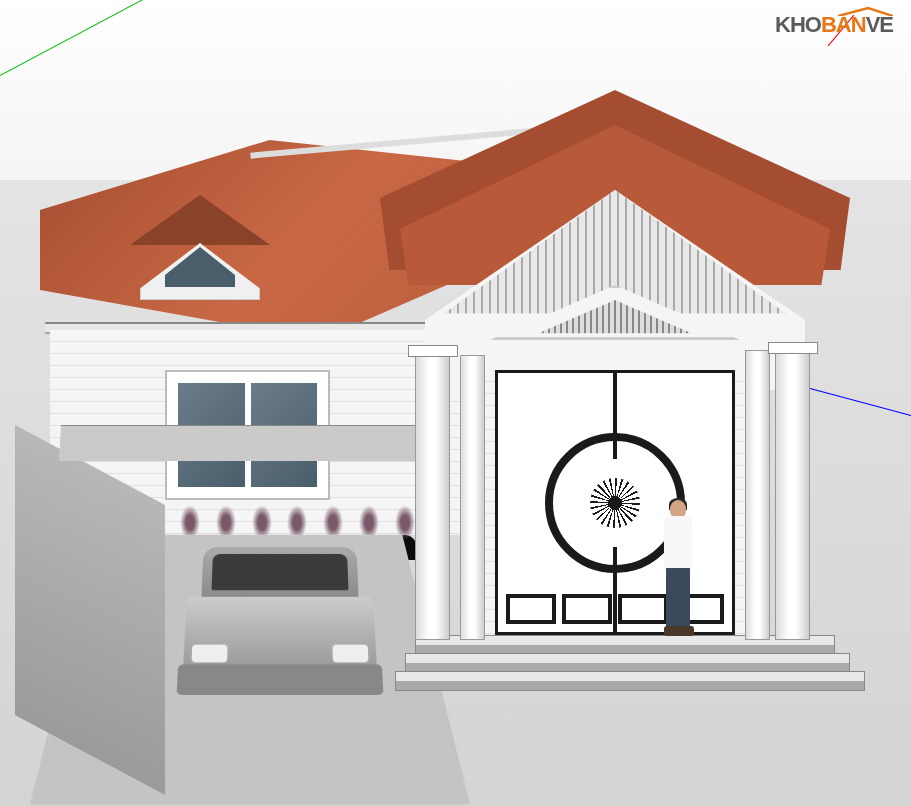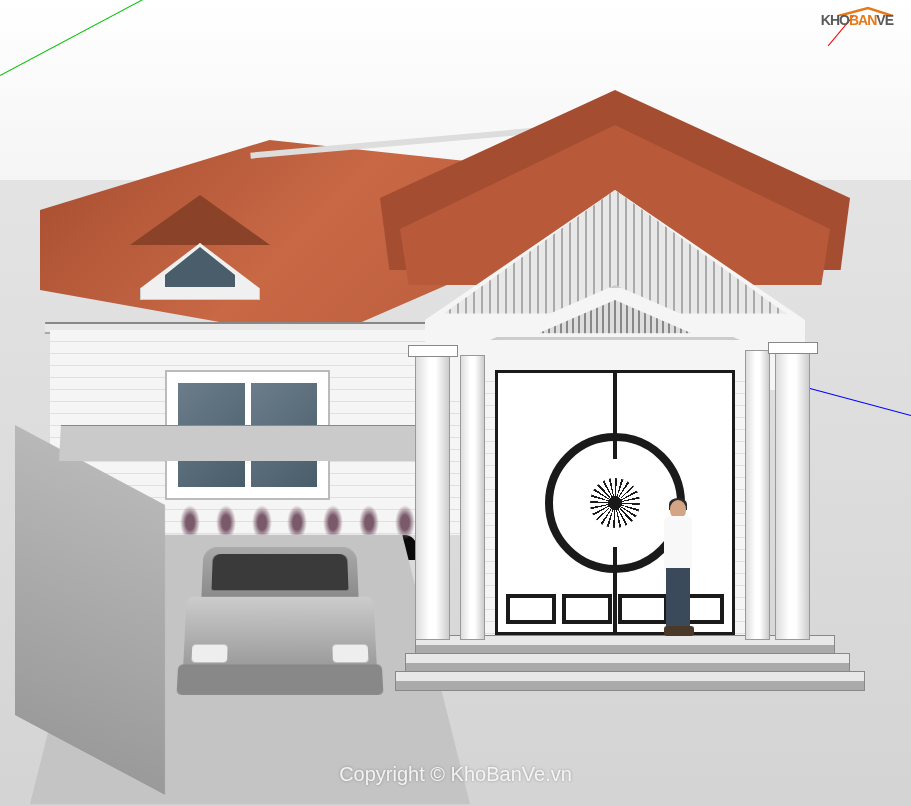--- a/index.html
+++ b/index.html
@@ -512,21 +512,21 @@
       font-size: 28px;
       font-weight: bold;
       color: rgba(255,255,255,0.6);
       z-index: 50;
       font-family: Arial, sans-serif;
     }
     .logo-top {
       position: absolute;
       top: 12px;
       right: 18px;
-      font-size: 14px;
+      font-size: 22px;
       font-weight: 900;
       color: #5a5a5a;
       z-index: 50;
       font-family: Arial Black, sans-serif;
       letter-spacing: -1px;
     }
     .logo-top .orange { color: #e67817; }
     .logo-roof {
       position: absolute;
       top: 6px;
@@ -645,14 +645,13 @@
       <div class="car-bumper"></div>
     </div>
   </div>
 
   <svg class="logo-roof" viewBox="0 0 55 10">
     <path d="M 0 10 L 30 2 L 55 10" stroke="#e67817" stroke-width="2.5" fill="none"></path>
   </svg>
   <div class="logo-top">
     <span>KHO</span><span class="orange">BAN</span><span>VE</span>
   </div>
-  <div class="copyright">Copyright © KhoBanVe.vn</div>
 </div>
 
 </body></html>

